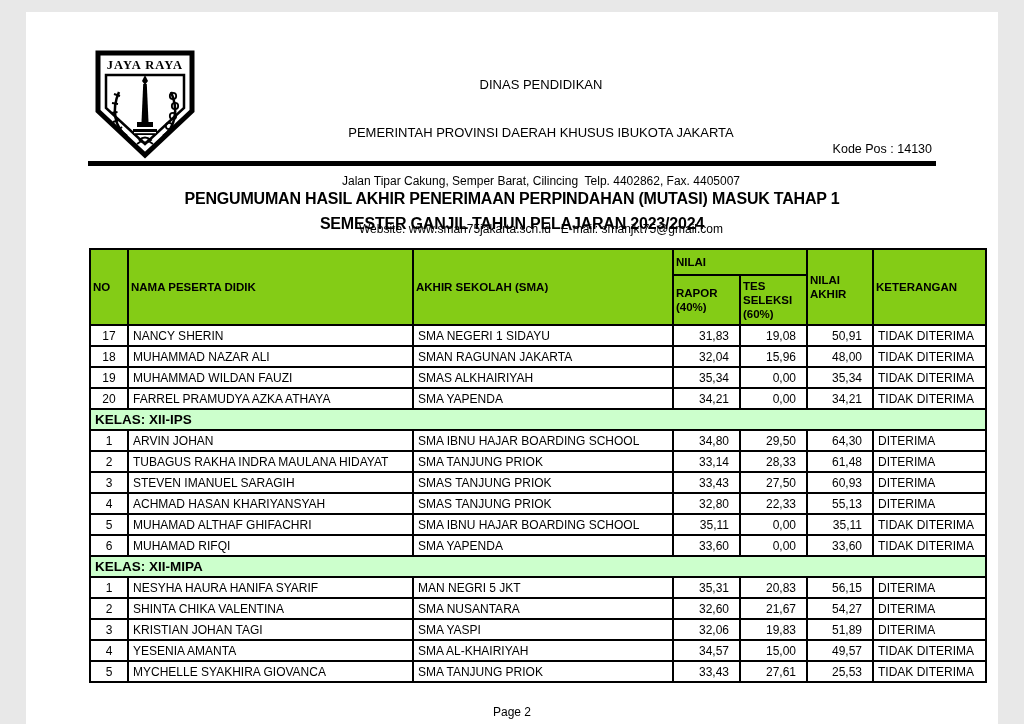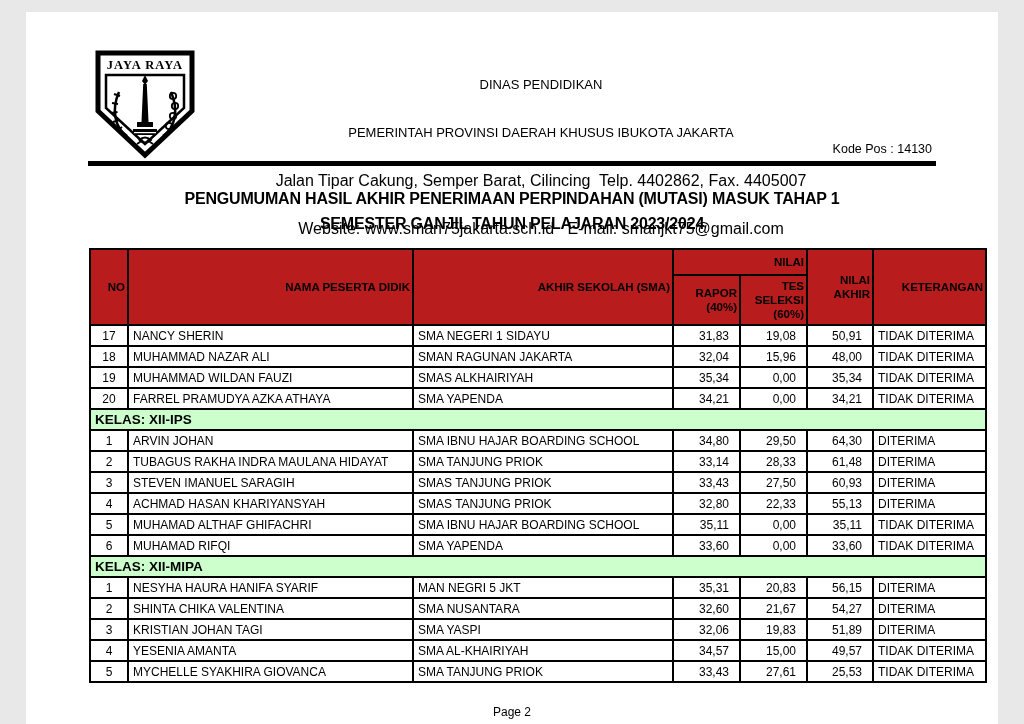--- a/index.html
+++ b/index.html
@@ -27,21 +27,21 @@
     left: 62px;
     right: 62px;
     top: 33px;
     text-align: center;
     padding-left: 58px;
     white-space: pre;
     line-height: 16px;
   }
   .lh-line   { font-size: 13px; }
   .lh-school { font-size: 17px; font-weight: bold; line-height: 22px; }
-  .lh-small  { font-size: 16px; }
+  .lh-small  { font-size: 12px; }
   .lh-city   { font-size: 13px; letter-spacing: 1px; }
   .kodepos {
     position: absolute;
     right: 66px;
     top: 130px;
     font-size: 12.5px;
   }
   .double-rule {
     position: absolute;
     left: 62px;
@@ -73,24 +73,24 @@
     width: 896px;
     border-collapse: collapse;
     table-layout: fixed;
   }
   .results-table th,
   .results-table td {
     border: 2px solid #000;
     overflow: hidden;
   }
   .results-table thead th {
-    background: #b91c1c;
+    background: #84cc16;
     font-size: 11.5px;
     font-weight: bold;
-    text-align: right;
+    text-align: left;
     vertical-align: middle;
     line-height: 14px;
     white-space: normal;
     padding: 1px 2px;
   }
   .results-table thead tr.hdr-top { height: 26px; }
   .results-table thead tr.hdr-sub { height: 50px; }
   .results-table tbody tr { height: 21px; }
   .results-table tbody td {
     font-size: 12px;

